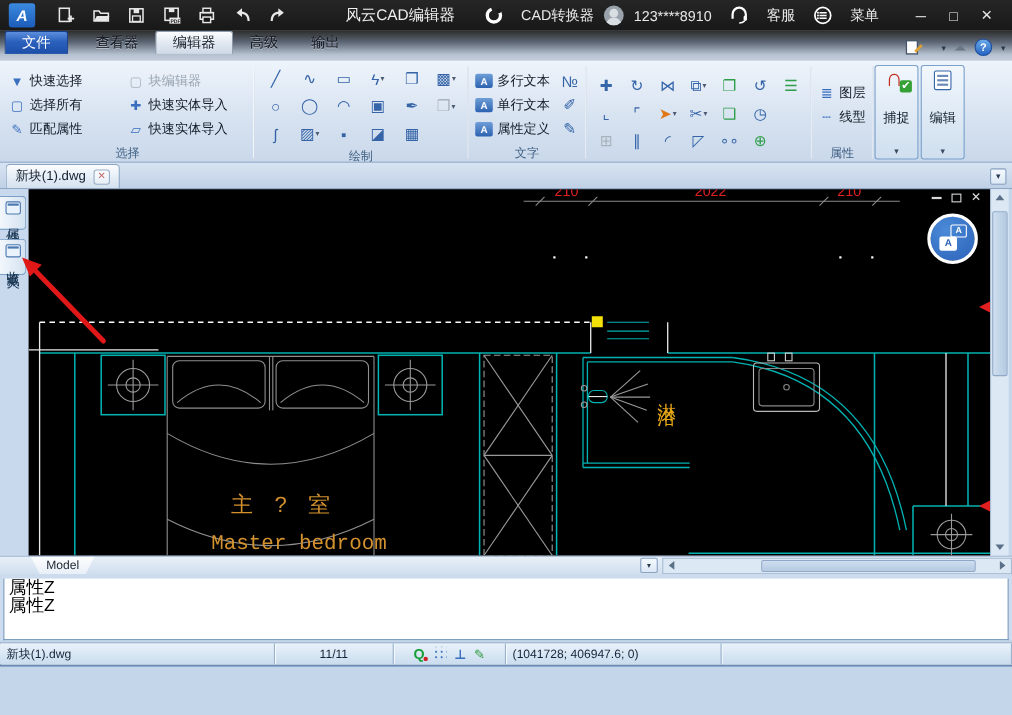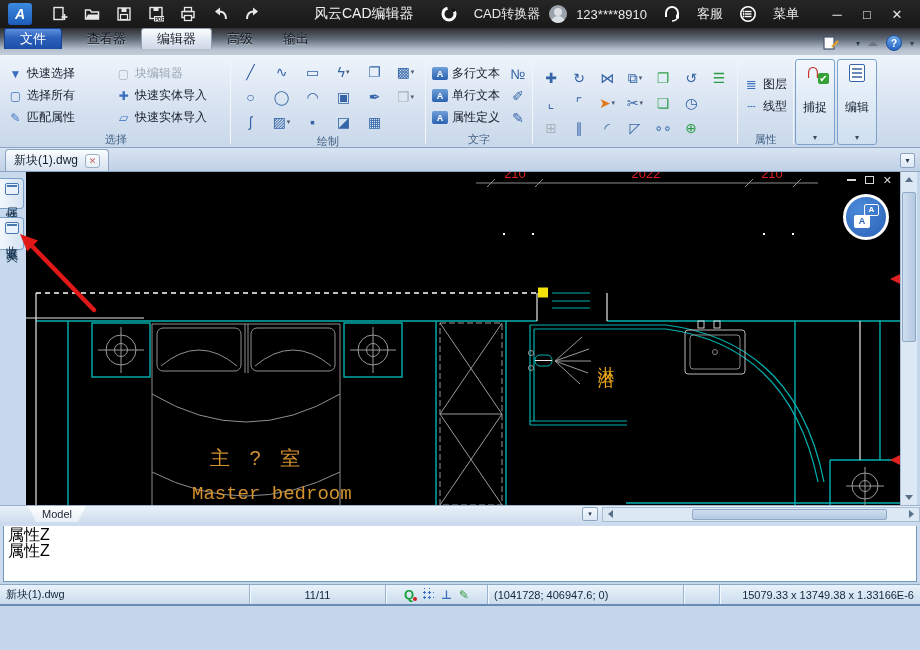--- a/index.html
+++ b/index.html
@@ -111,21 +111,21 @@
   .cmd-history{height:56px;background:#fff;border:1px solid #7295bb;border-top:none;padding:1px 4px;overflow:hidden}
   .cmd-line{font-size:16px;line-height:16px;color:#000}
   .cmd-inputrow{height:26px;display:flex;margin-top:2px}
   .cmd-prompt{width:88px;background:linear-gradient(#eaf3fb,#cfe0f1);border:1px solid #7295bb;display:flex;align-items:center;justify-content:center;font-size:12px;color:#12243a}
   .cmd-input{flex:1;border:1px solid #7295bb;border-left:none;background:#fff;font-size:12px;padding:0 4px;outline:none;font-family:inherit}
 
   
   .statusbar{height:22px;flex:0 0 auto;margin-top:2px;background:linear-gradient(#e9f2fa,#cadcee);border-top:1px solid #8fa8c4;border-bottom:2px solid #6a8cb4;display:flex;align-items:stretch;font-size:11px;color:#14243a}
   .sb-cell{display:flex;align-items:center;padding:0 6px;border-right:1px solid #9ab2cc;box-shadow:1px 0 0 #f4f9fd}
   .sb-file{width:250px}
-  .sb-pages{width:136px;justify-content:center}
+  .sb-pages{width:108px;justify-content:center}
   .sb-icons{width:102px;justify-content:center;gap:7px}
   .sb-coords{width:196px}
   .sb-fill{flex:1}
   .sb-size{width:200px;justify-content:flex-end;border-right:none}
   .st-osnap{position:relative;color:#18a038;font-weight:bold;font-size:13px}
   .st-osnap:after{content:"";position:absolute;right:-3px;bottom:1px;width:4px;height:4px;border-radius:50%;background:#d02020}
   .st-grid{width:13px;height:13px;background-image:radial-gradient(#3a6fc0 1.2px,transparent 1.3px);background-size:5px 5px;background-position:1px 2px}
   .st-perp{color:#3a6fc0;font-weight:bold;font-size:12px}
   .st-ortho{color:#2a9838;font-size:12px}
 </style>
@@ -698,16 +698,15 @@
     <div class="sb-cell sb-file">新块(1).dwg</div>
     <div class="sb-cell sb-pages">11/11</div>
     <div class="sb-cell sb-icons">
       <span class="st-osnap">Q</span>
       <span class="st-grid"></span>
       <span class="st-perp">⊥</span>
       <span class="st-ortho">✎</span>
     </div>
     <div class="sb-cell sb-coords">(1041728; 406947.6; 0)</div>
     <div class="sb-cell sb-fill"></div>
-    <div class="sb-cell sb-size">15079.33 x 13749.38 x 1.33166E-6</div>
   </div>
 
 </div>
 
 </body></html>

